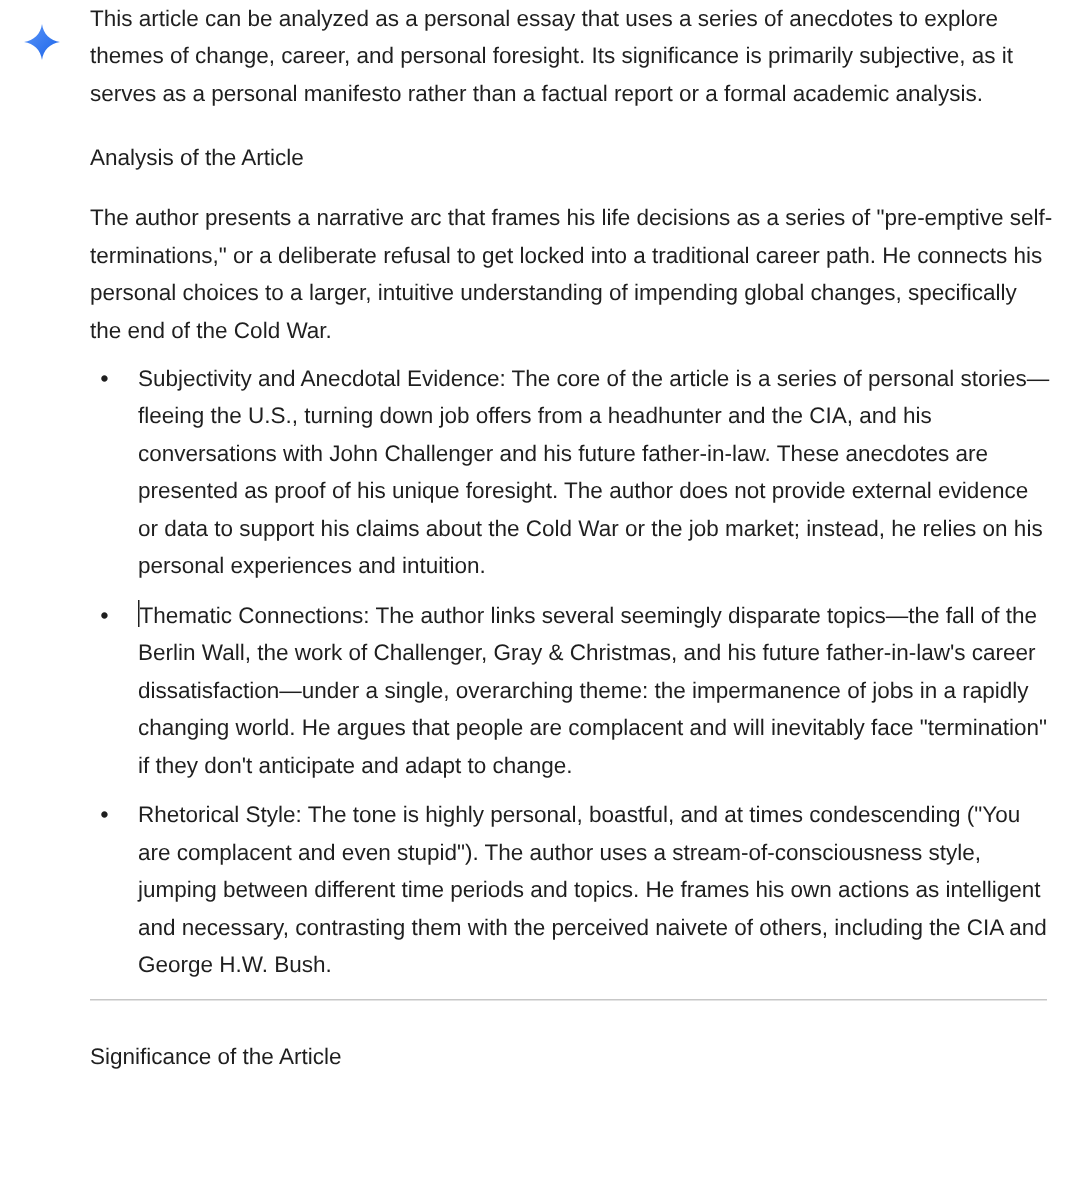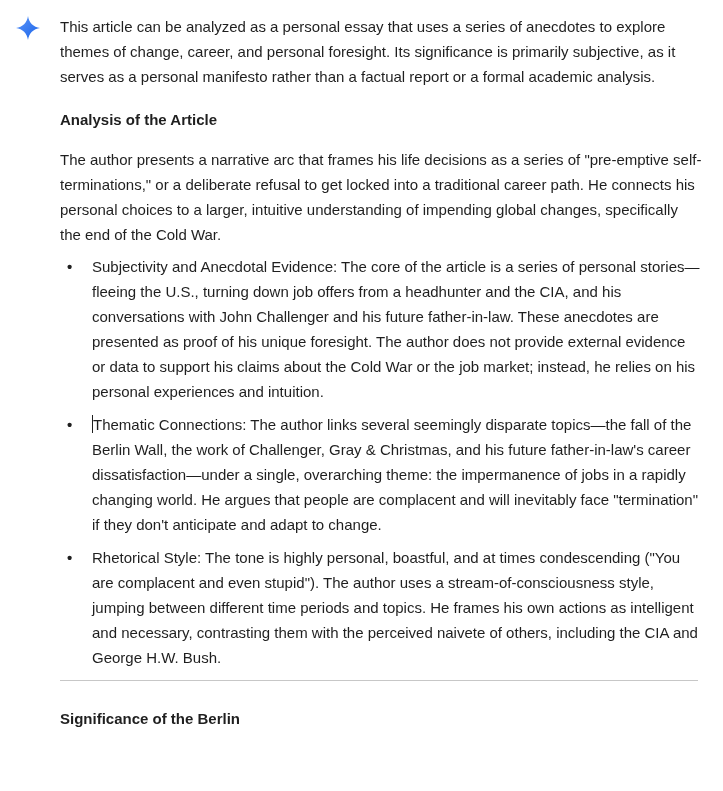--- a/index.html
+++ b/index.html
@@ -24,36 +24,36 @@
     .sparkle {
       position: absolute;
       left: 16px;
       top: 16px;
       width: 24px;
       height: 24px;
     }
     .content {
       position: absolute;
       left: 60px;
-      top: 14px;
+      top: 0;
       width: 642px;
       font-size: 15px;
       line-height: 25px;
     }
     p {
       margin: 0;
     }
     .intro {
       margin-bottom: 18px;
     }
     h3 {
       margin: 0 0 15px 0;
       font-size: 15px;
       line-height: 25px;
-      font-weight: bold;
+      font-weight: normal;
       color: #1f1f1f;
     }
     .para {
       margin-bottom: 7px;
     }
     ul {
       margin: 0;
       padding: 0;
       list-style: none;
     }
@@ -119,15 +119,15 @@
         <span class="caret"></span><b>Thematic Connections:</b><span> The author links several seemingly disparate topics—the fall of the Berlin Wall, the work of </span><b>Challenger, Gray &amp; Christmas</b><span>, and his future father-in-law's career dissatisfaction—under a single, overarching theme: the </span><b>impermanence of jobs</b><span> in a rapidly changing world. He argues that people are complacent and will inevitably face "termination" if they don't anticipate and adapt to change.</span>
       </li>
       <li>
         <span class="bullet">•</span>
         <b>Rhetorical Style:</b><span> The tone is highly personal, boastful, and at times condescending ("You are complacent and even stupid"). The author uses a stream-of-consciousness style, jumping between different time periods and topics. He frames his own actions as intelligent and necessary, contrasting them with the perceived naivete of others, including the CIA and George H.W. Bush.</span>
       </li>
     </ul>
 
     <div class="divider"></div>
 
-    <h3>Significance of the Berlin</h3>
+    <h3>Significance of the Article</h3>
   </div>
 </div>
 
 </body></html>

